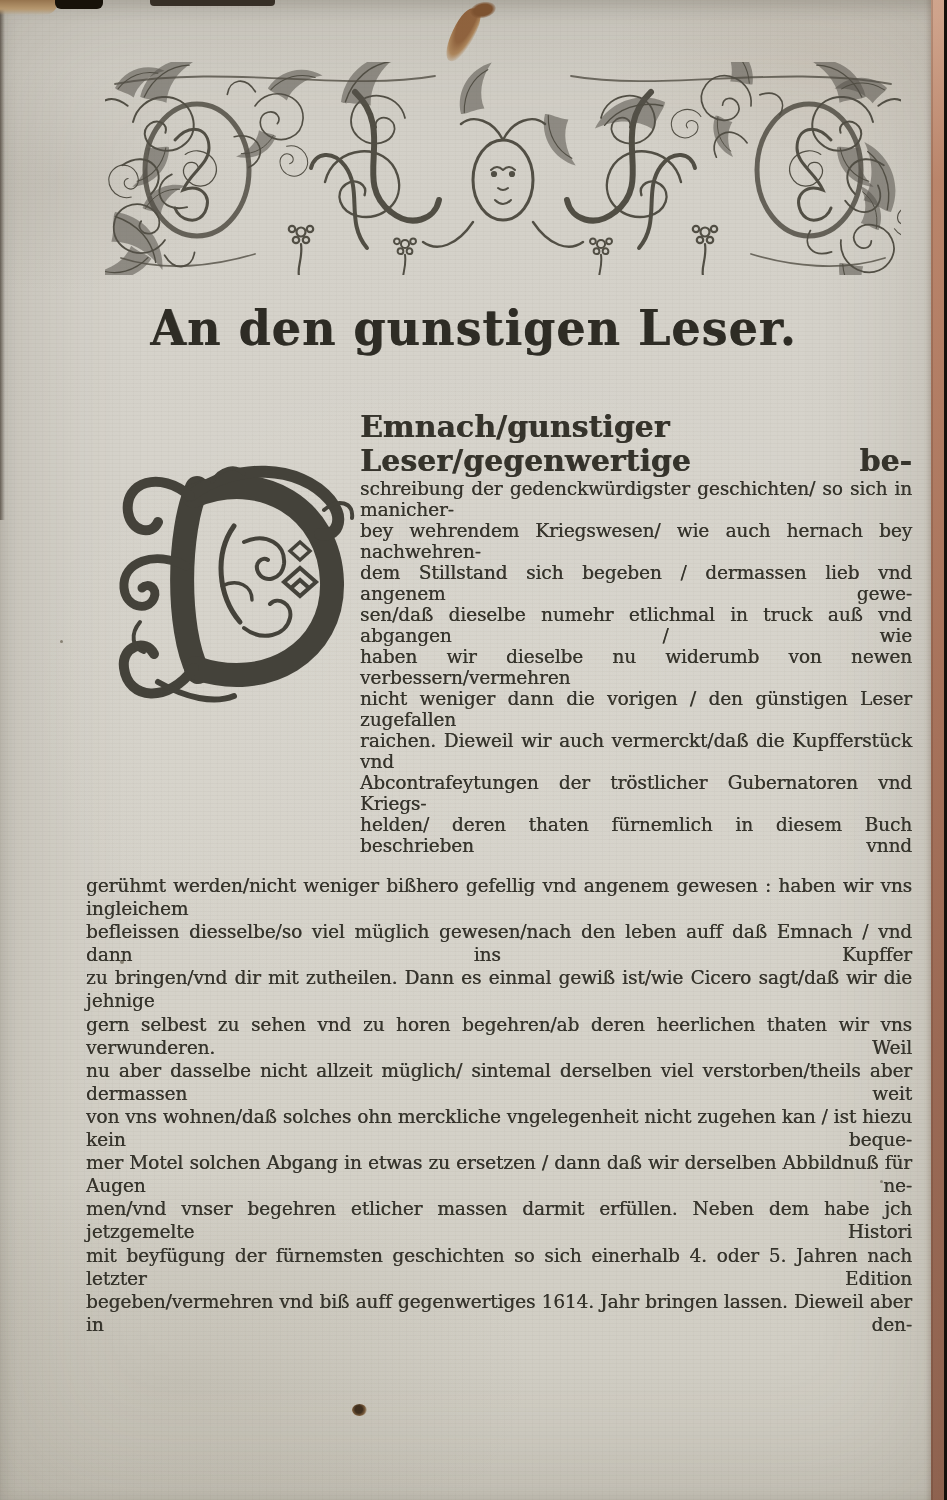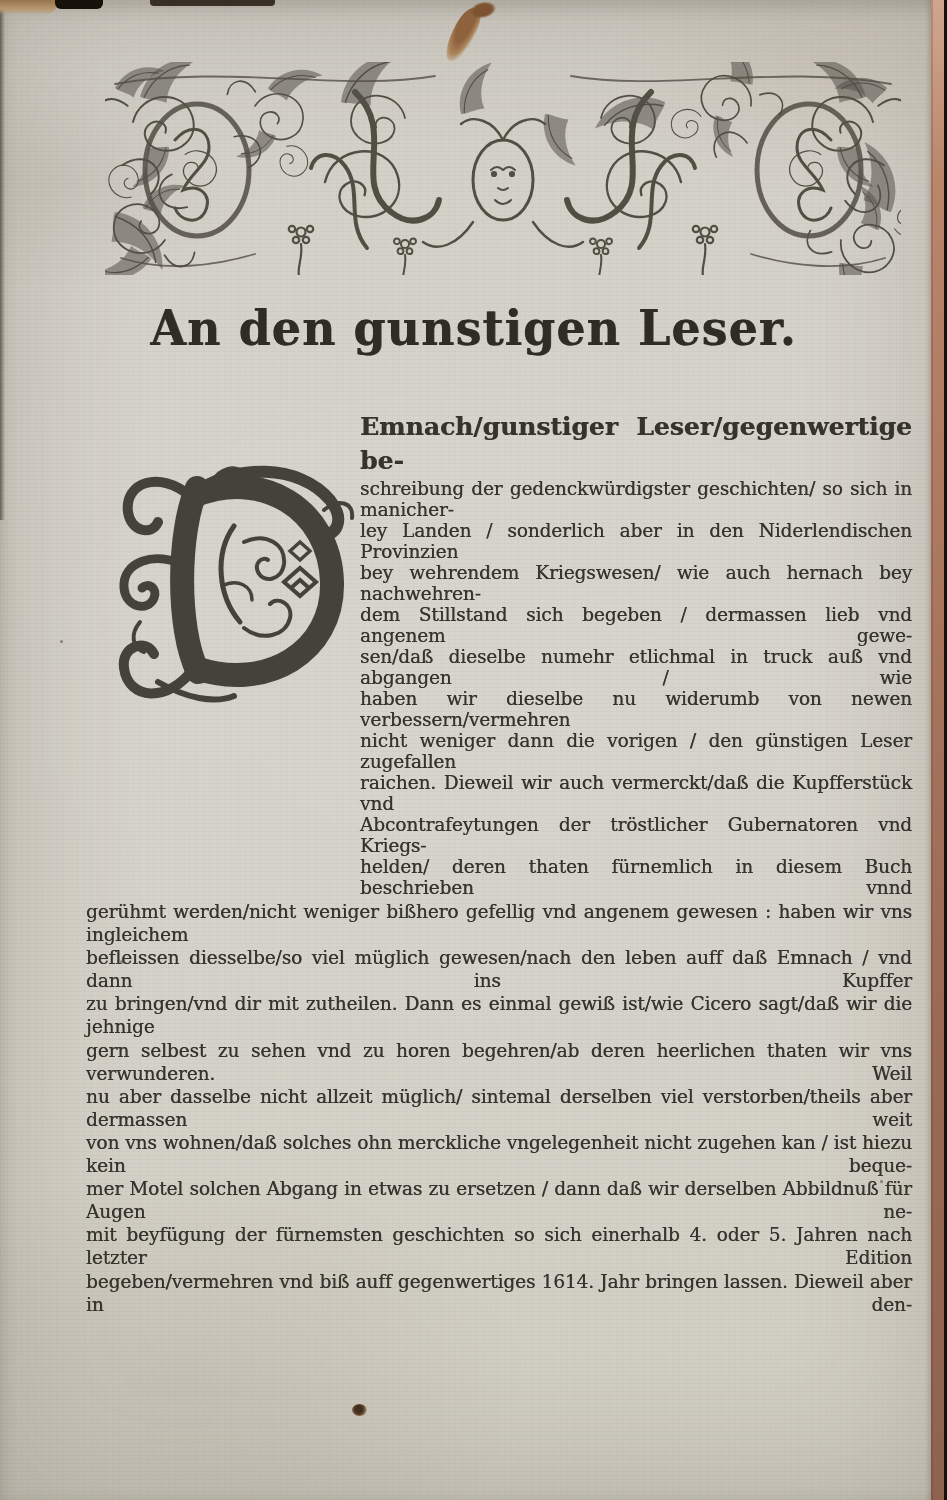--- a/index.html
+++ b/index.html
@@ -64,24 +64,24 @@
   .dropcap svg{width:100%;height:100%;}
   .indented{margin-left:274px;width:552px;}
   .bline{
     font-size:18.5px;line-height:23.1px;
     text-align:justify;text-align-last:justify;
     text-shadow:0.35px 0 0 rgba(53,51,43,.8);
     white-space:nowrap;letter-spacing:-0.1px;
   }
   .indented .bline{white-space:normal;line-height:21px;}
   .indented .bline:first-child{
-    font-size:25px;font-weight:bold;line-height:34px;letter-spacing:0;
+    font-size:30px;font-weight:bold;line-height:34px;letter-spacing:0;
     text-shadow:0.5px 0 0 rgba(46,44,37,.8);
   }
-  .fullwidth{width:826px;margin-top:2px;}
+  .fullwidth{width:826px;margin-top:18px;}
   .fullwidth .bline{white-space:normal;}
 </style>
 </head>
 <body>
 
 <div class="stage">
   <div class="paper"></div>
 
   <div class="edge-right"></div>
   <div class="edge-right-shade"></div>
@@ -203,37 +203,37 @@
 
             <path d="M230,64 C244,52 260,56 258,72" stroke-width="4"></path>
             <path d="M118,36 C126,22 142,18 150,28" stroke-width="4"></path>
             <path d="M46,176 C36,188 38,202 50,206" stroke-width="4"></path>
           </g>
         </svg>
       </div>
       <div class="indented">
           <div class="bline">Emnach/gunstiger Leser/gegenwertige be-</div>
           <div class="bline">schreibung der gedenckwürdigster geschichten/ so sich in manicher-</div>
-          <div class="bline">ley Landen / sonderlich aber in den Niderlendischen Provinzien</div>
           <div class="bline">bey wehrendem Kriegswesen/ wie auch hernach bey nachwehren-</div>
           <div class="bline">dem Stillstand sich begeben / dermassen lieb vnd angenem gewe-</div>
           <div class="bline">sen/daß dieselbe numehr etlichmal in truck auß vnd abgangen / wie</div>
           <div class="bline">haben wir dieselbe nu widerumb von newen verbessern/vermehren</div>
           <div class="bline">nicht weniger dann die vorigen / den günstigen Leser zugefallen</div>
           <div class="bline">raichen.  Dieweil wir auch vermerckt/daß die Kupfferstück vnd</div>
           <div class="bline">Abcontrafeytungen der tröstlicher Gubernatoren vnd Kriegs-</div>
           <div class="bline">helden/ deren thaten fürnemlich in diesem Buch beschrieben vnnd</div>
         </div>
       <div class="fullwidth">
           <div class="bline">gerühmt werden/nicht weniger bißhero gefellig vnd angenem gewesen : haben wir vns ingleichem</div>
           <div class="bline">befleissen diesselbe/so viel müglich gewesen/nach den leben auff daß Emnach / vnd dann ins Kupffer</div>
           <div class="bline">zu bringen/vnd dir mit zutheilen.  Dann es einmal gewiß ist/wie Cicero sagt/daß wir die jehnige</div>
           <div class="bline">gern selbest zu sehen vnd zu horen begehren/ab deren heerlichen thaten wir vns verwunderen. Weil</div>
           <div class="bline">nu aber dasselbe nicht allzeit müglich/ sintemal derselben viel verstorben/theils aber dermassen weit</div>
           <div class="bline">von vns wohnen/daß solches ohn merckliche vngelegenheit nicht zugehen kan / ist hiezu kein beque-</div>
           <div class="bline">mer Motel solchen Abgang in etwas zu ersetzen / dann daß wir derselben Abbildnuß für Augen ne-</div>
+          <div class="bline">men/vnd vnser begehren etlicher massen darmit erfüllen.  Neben dem habe jch jetzgemelte Histori</div>
           <div class="bline">mit beyfügung der fürnemsten geschichten so sich einerhalb 4. oder 5. Jahren nach letzter Edition</div>
           <div class="bline">begeben/vermehren vnd biß auff gegenwertiges 1614. Jahr bringen lassen.  Dieweil aber in den-</div>
         </div>
     </div>
 
   </div>
 </div>
 
 </body></html>

